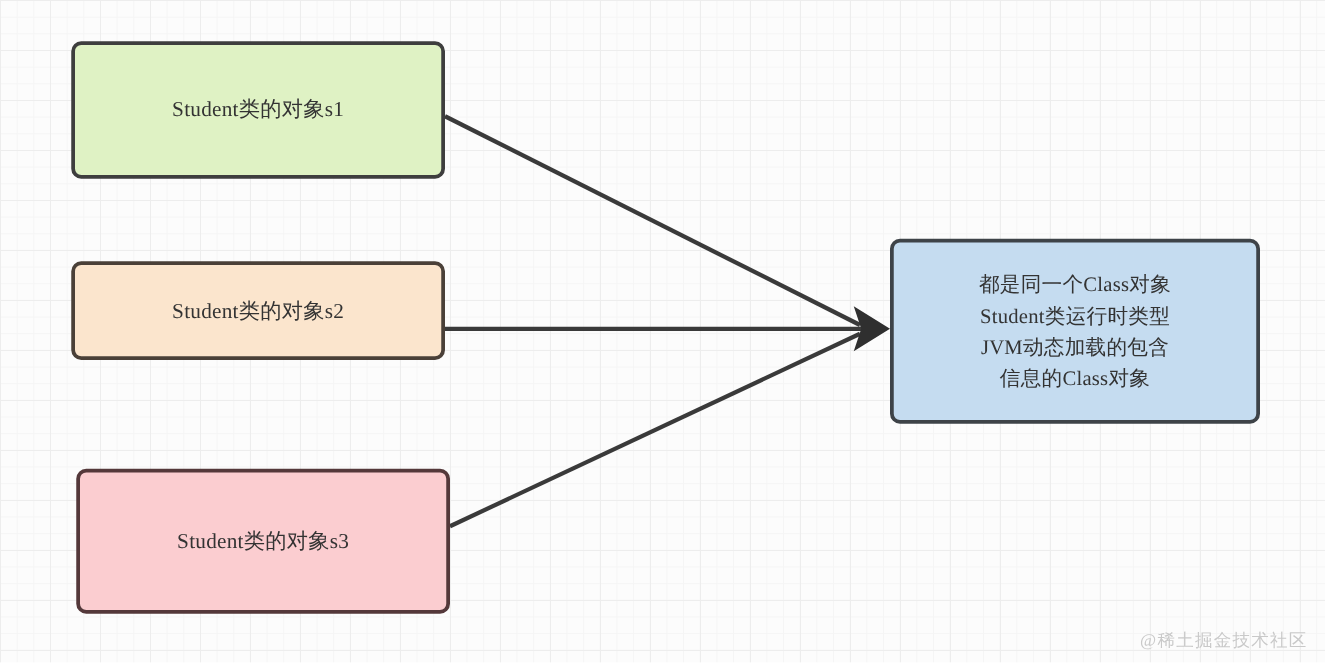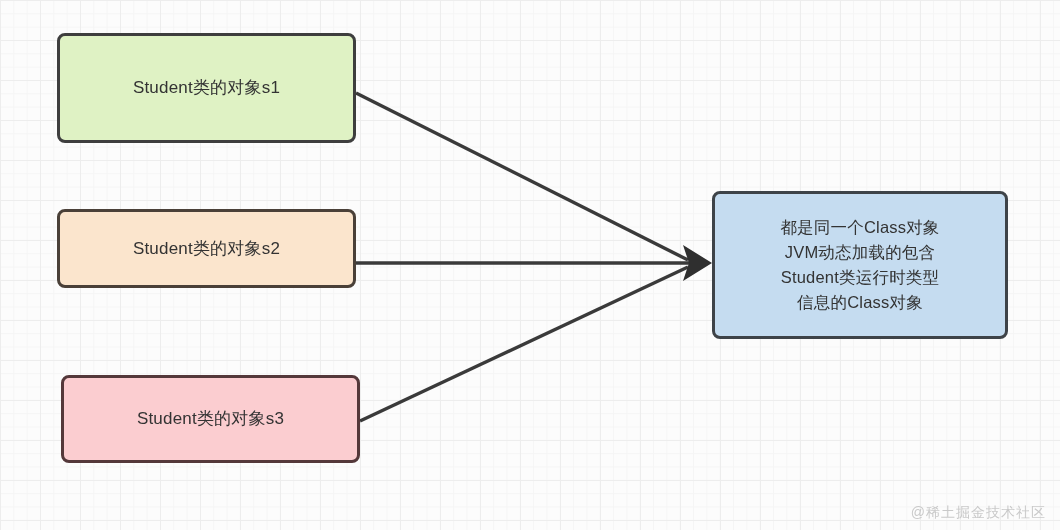--- a/index.html
+++ b/index.html
@@ -13,21 +13,21 @@
     height: 530px;
     overflow: hidden;
     background-color: #fcfcfc;
     background-image:
       linear-gradient(to right, #ededed 1px, transparent 1px),
       linear-gradient(to bottom, #ededed 1px, transparent 1px),
       linear-gradient(to right, #f5f5f5 1px, transparent 1px),
       linear-gradient(to bottom, #f5f5f5 1px, transparent 1px);
     background-size: 40px 40px, 40px 40px, 13.33px 13.33px, 13.33px 13.33px;
     background-position: 0px 0px, 0px 0px, 0px 0px, 0px 0px;
-    font-family: Liberation Sans, sans-serif;
+    font-family: Liberation Serif, serif;
   }
   #edges {
     position: absolute;
     left: 0;
     top: 0;
     width: 1060px;
     height: 530px;
     pointer-events: none;
   }
   .node {
@@ -50,21 +50,21 @@
     border: 3px solid #3e3e3e;
   }
   .node-orange {
     left: 57px;  top: 209px;
     width: 299px; height: 79px;
     background: #fbe5cd;
     border: 3px solid #4a4038;
   }
   .node-pink {
     left: 61px;  top: 375px;
-    width: 299px; height: 88px;
+    width: 299px; height: 116px;
     background: #fbcdd0;
     border: 3px solid #54383a;
   }
   .node-blue {
     left: 712px; top: 191px;
     width: 296px; height: 148px;
     background: #c5dcf0;
     border: 3px solid #3e4348;
     line-height: 25px;
     font-size: 16.5px;
@@ -100,21 +100,21 @@
     <span>Student类的对象s2</span>
   </div>
 
   <div class="node node-pink">
     <span>Student类的对象s3</span>
   </div>
 
   <div class="node node-blue">
     <div class="lines">
       <span>都是同一个Class对象</span>
+      <span>Student类运行时类型</span>
       <span>JVM动态加载的包含</span>
-      <span>Student类运行时类型</span>
       <span>信息的Class对象</span>
     </div>
   </div>
 
   <div class="watermark">@稀土掘金技术社区</div>
 
 </div>
 
 </body></html>

